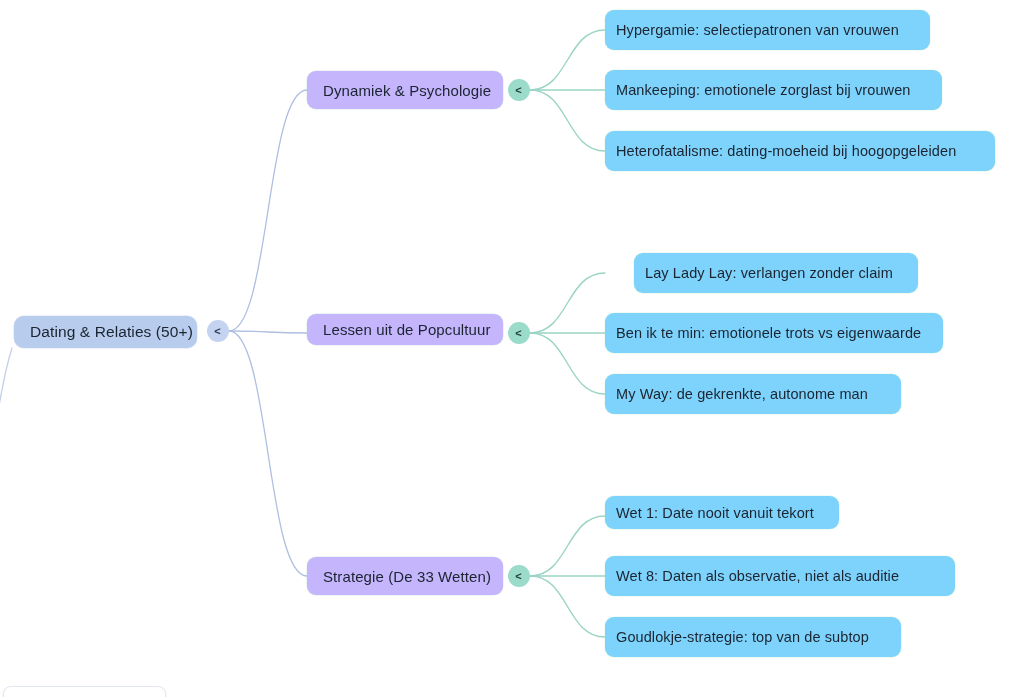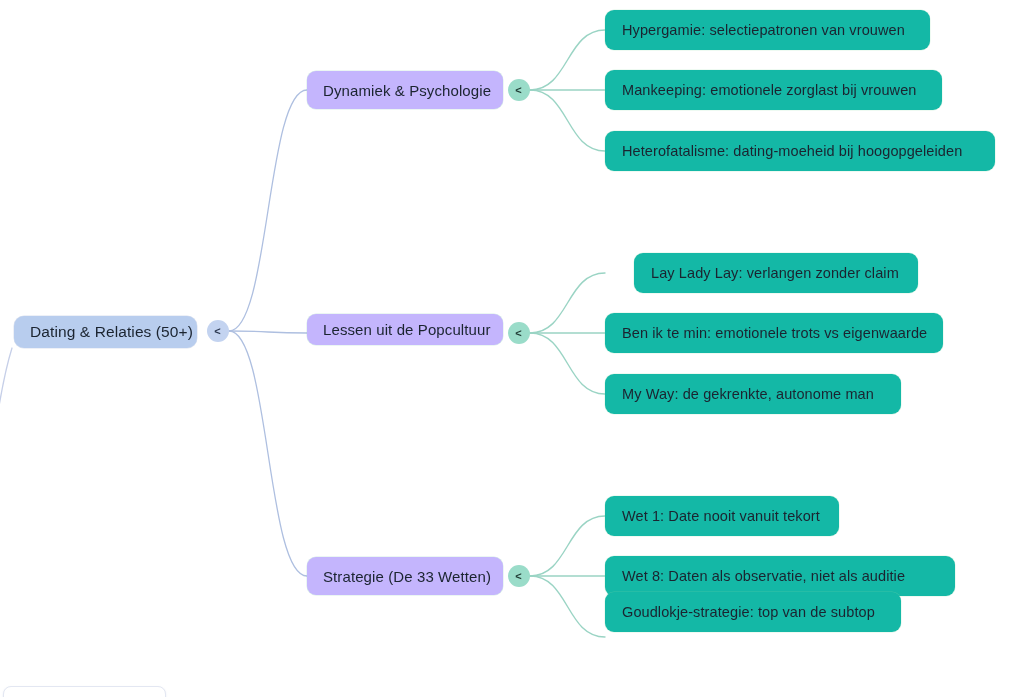--- a/index.html
+++ b/index.html
@@ -57,24 +57,24 @@
     background: #c4b5fd;
     border-radius: 9px;
     font-size: 15px;
     padding: 0 16px;
     justify-content: center;
     box-shadow: 0 0 0 0.5px rgba(140,200,186,0.35);
   }
 
   
   .node.leaf {
-    background: #14b8a6;
+    background: #7dd3fc;
     border-radius: 9px;
     font-size: 14.5px;
-    padding: 0 17px;
+    padding: 0 11px;
     justify-content: flex-start;
     box-shadow: 0 0 0 0.5px rgba(140,220,170,0.3);
   }
 
   
   .toggle {
     position: absolute;
     width: 22px;
     height: 22px;
     border-radius: 50%;
@@ -174,26 +174,26 @@
       </div>
       <div class="node leaf" style="left: 605px; top: 374px; width: 296px; height: 40px;">
         <span class="node-label">My Way: de gekrenkte, autonome man</span>
       </div>
       <div class="node branch" style="left: 307px; top: 557px; width: 196px; height: 38px;">
         <span class="node-label">Strategie (De 33 Wetten)</span>
       </div>
       <div class="toggle branch-toggle" style="left: 508px; top: 565px;">
         <span>&lt;</span>
       </div>
-      <div class="node leaf" style="left: 605px; top: 496px; width: 234px; height: 40px;">
+      <div class="node leaf" style="left: 605px; top: 496px; width: 234px; height: 33px;">
         <span class="node-label">Wet 1: Date nooit vanuit tekort</span>
       </div>
       <div class="node leaf" style="left: 605px; top: 556px; width: 350px; height: 40px;">
         <span class="node-label">Wet 8: Daten als observatie, niet als auditie</span>
       </div>
-      <div class="node leaf" style="left: 605px; top: 592px; width: 296px; height: 40px;">
+      <div class="node leaf" style="left: 605px; top: 617px; width: 296px; height: 40px;">
         <span class="node-label">Goudlokje-strategie: top van de subtop</span>
       </div>
     </div>
 
   <div class="ghost-card"></div>
 
 </div>
 
 </body></html>

